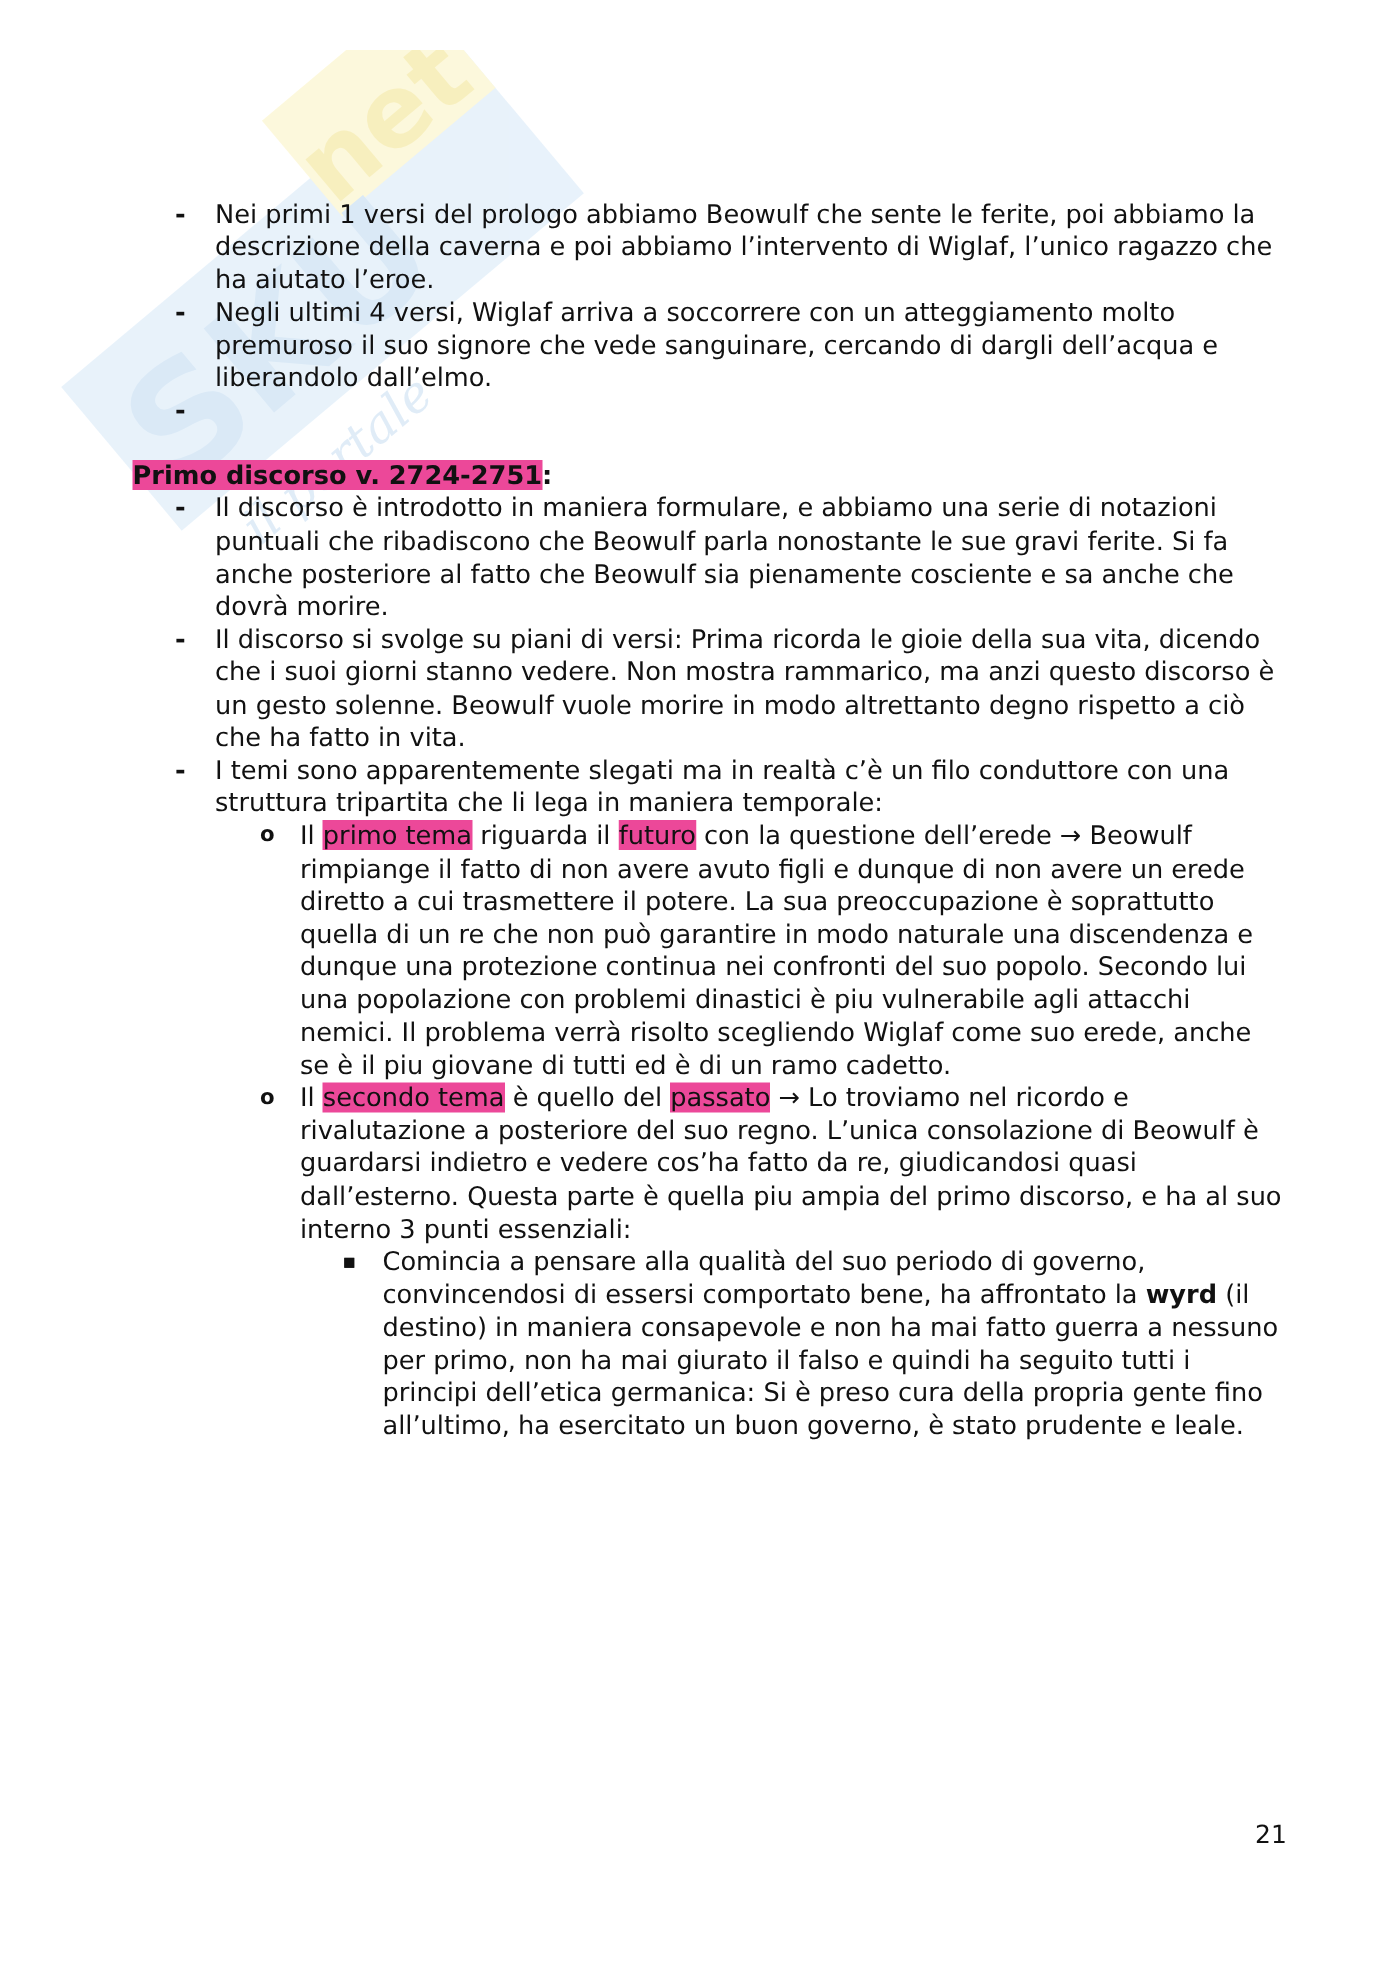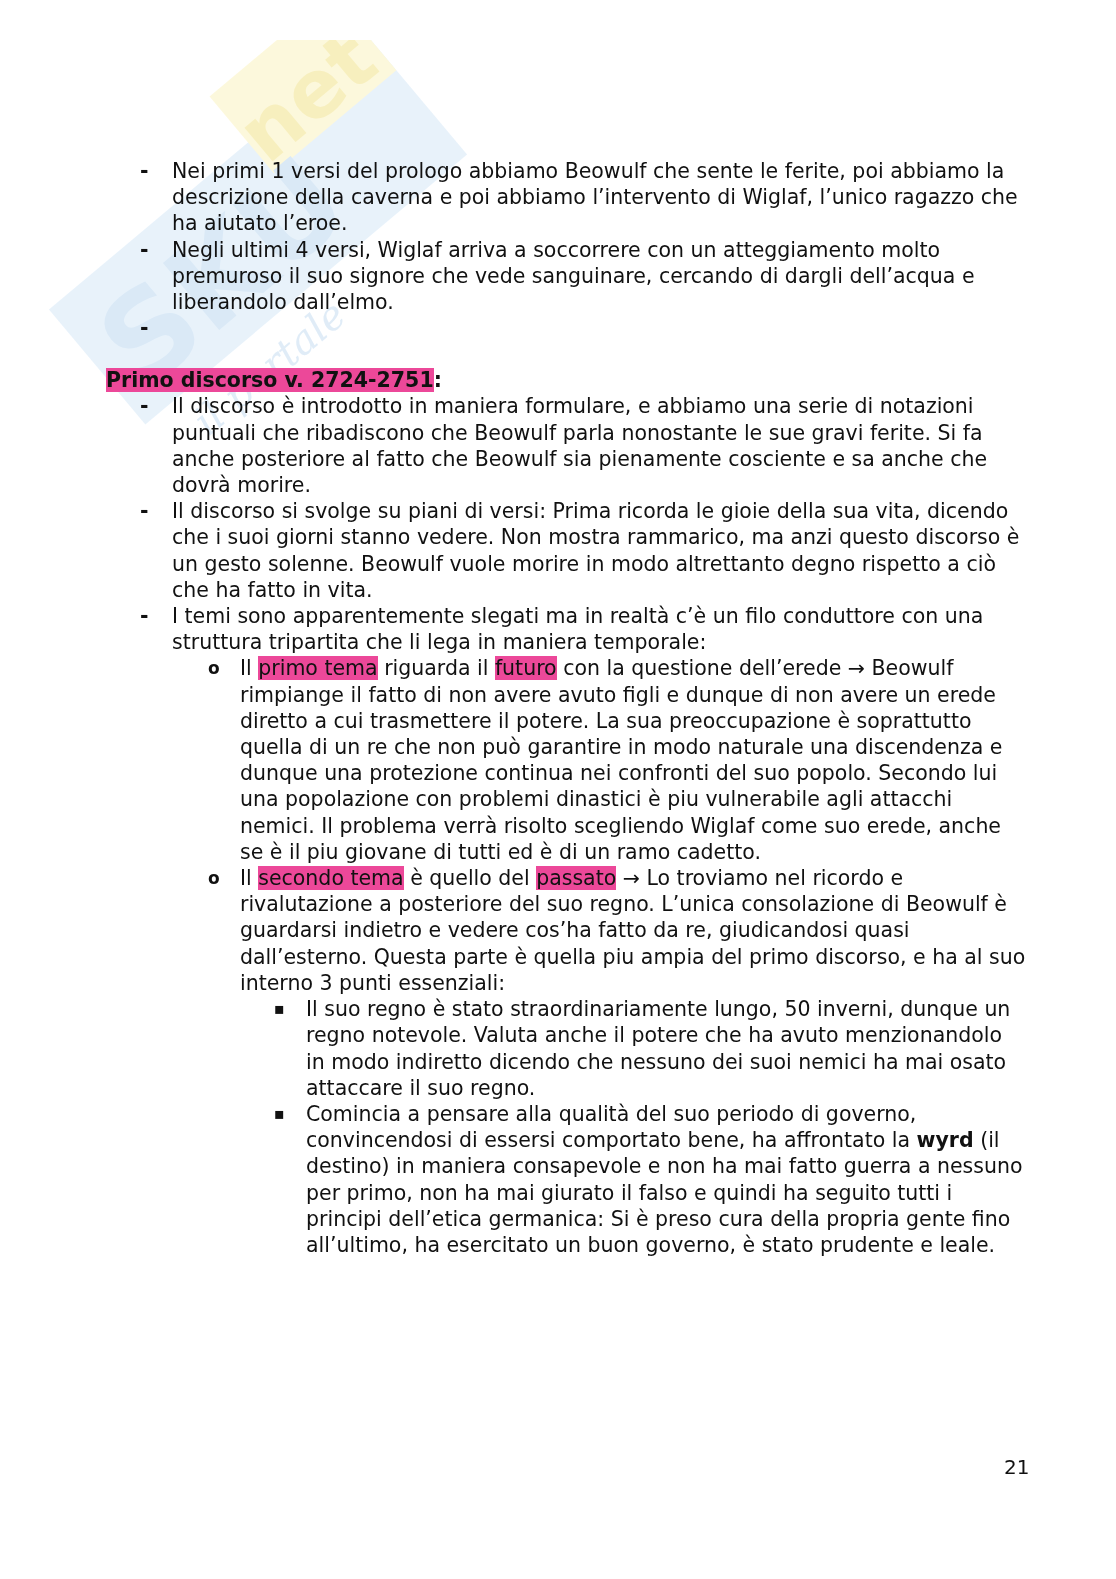--- a/index.html
+++ b/index.html
@@ -38,17 +38,17 @@
 
   <div class="head"><span class="hl">Primo discorso v. 2724-2751</span><span>:</span></div>
 
   <div class="li l1"><span class="bul">-</span><span>Il discorso è introdotto in maniera formulare, e abbiamo una serie di notazioni puntuali che ribadiscono che Beowulf parla nonostante le sue gravi ferite. Si fa anche posteriore al fatto che Beowulf sia pienamente cosciente e sa anche che dovrà morire.</span></div>
   <div class="li l1"><span class="bul">-</span><span>Il discorso si svolge su piani di versi: Prima ricorda le gioie della sua vita, dicendo che i suoi giorni stanno vedere. Non mostra rammarico, ma anzi questo discorso è un gesto solenne. Beowulf vuole morire in modo altrettanto degno rispetto a ciò che ha fatto in vita.</span></div>
   <div class="li l1"><span class="bul">-</span><span>I temi sono apparentemente slegati ma in realtà c’è un filo conduttore con una struttura tripartita che li lega in maniera temporale:</span></div>
 
   <div class="li l2"><span class="bul">o</span><span>Il </span><span class="hl">primo tema</span><span> riguarda il </span><span class="hl">futuro</span><span> con la questione dell’erede → Beowulf rimpiange il fatto di non avere avuto figli e dunque di non avere un erede diretto a cui trasmettere il potere. La sua preoccupazione è soprattutto quella di un re che non può garantire in modo naturale una discendenza e dunque una protezione continua nei confronti del suo popolo. Secondo lui una popolazione con problemi dinastici è piu vulnerabile agli attacchi nemici. Il problema verrà risolto scegliendo Wiglaf come suo erede, anche se è il piu giovane di tutti ed è di un ramo cadetto.</span></div>
   <div class="li l2"><span class="bul">o</span><span>Il </span><span class="hl">secondo tema</span><span> è quello del </span><span class="hl">passato</span><span> → Lo troviamo nel ricordo e rivalutazione a posteriore del suo regno. L’unica consolazione di Beowulf è guardarsi indietro e vedere cos’ha fatto da re, giudicandosi quasi dall’esterno. Questa parte è quella piu ampia del primo discorso, e ha al suo interno 3 punti essenziali:</span></div>
 
-  <div class="li l3"><span class="bul">▪</span><span>Il suo regno è stato straordinariamente lungo, 50 inverni, dunque un regno notevole. Valuta anche il potere che ha avuto menzionandolo in modo indiretto dicendo che nessuno dei suoi nemici ha mai osato attaccare il suo regno.</span></div>
+  <div class="li l3"><span class="bul">▪</span></div>
   <div class="li l3"><span class="bul">▪</span><span>Comincia a pensare alla qualità del suo periodo di governo, convincendosi di essersi comportato bene, ha affrontato la </span><b>wyrd</b><span> (il destino) in maniera consapevole e non ha mai fatto guerra a nessuno per primo, non ha mai giurato il falso e quindi ha seguito tutti i principi dell’etica germanica: Si è preso cura della propria gente fino all’ultimo, ha esercitato un buon governo, è stato prudente e leale.</span></div>
 </div>
 
 <div class="pagenum">21</div>
 
 </body></html>

